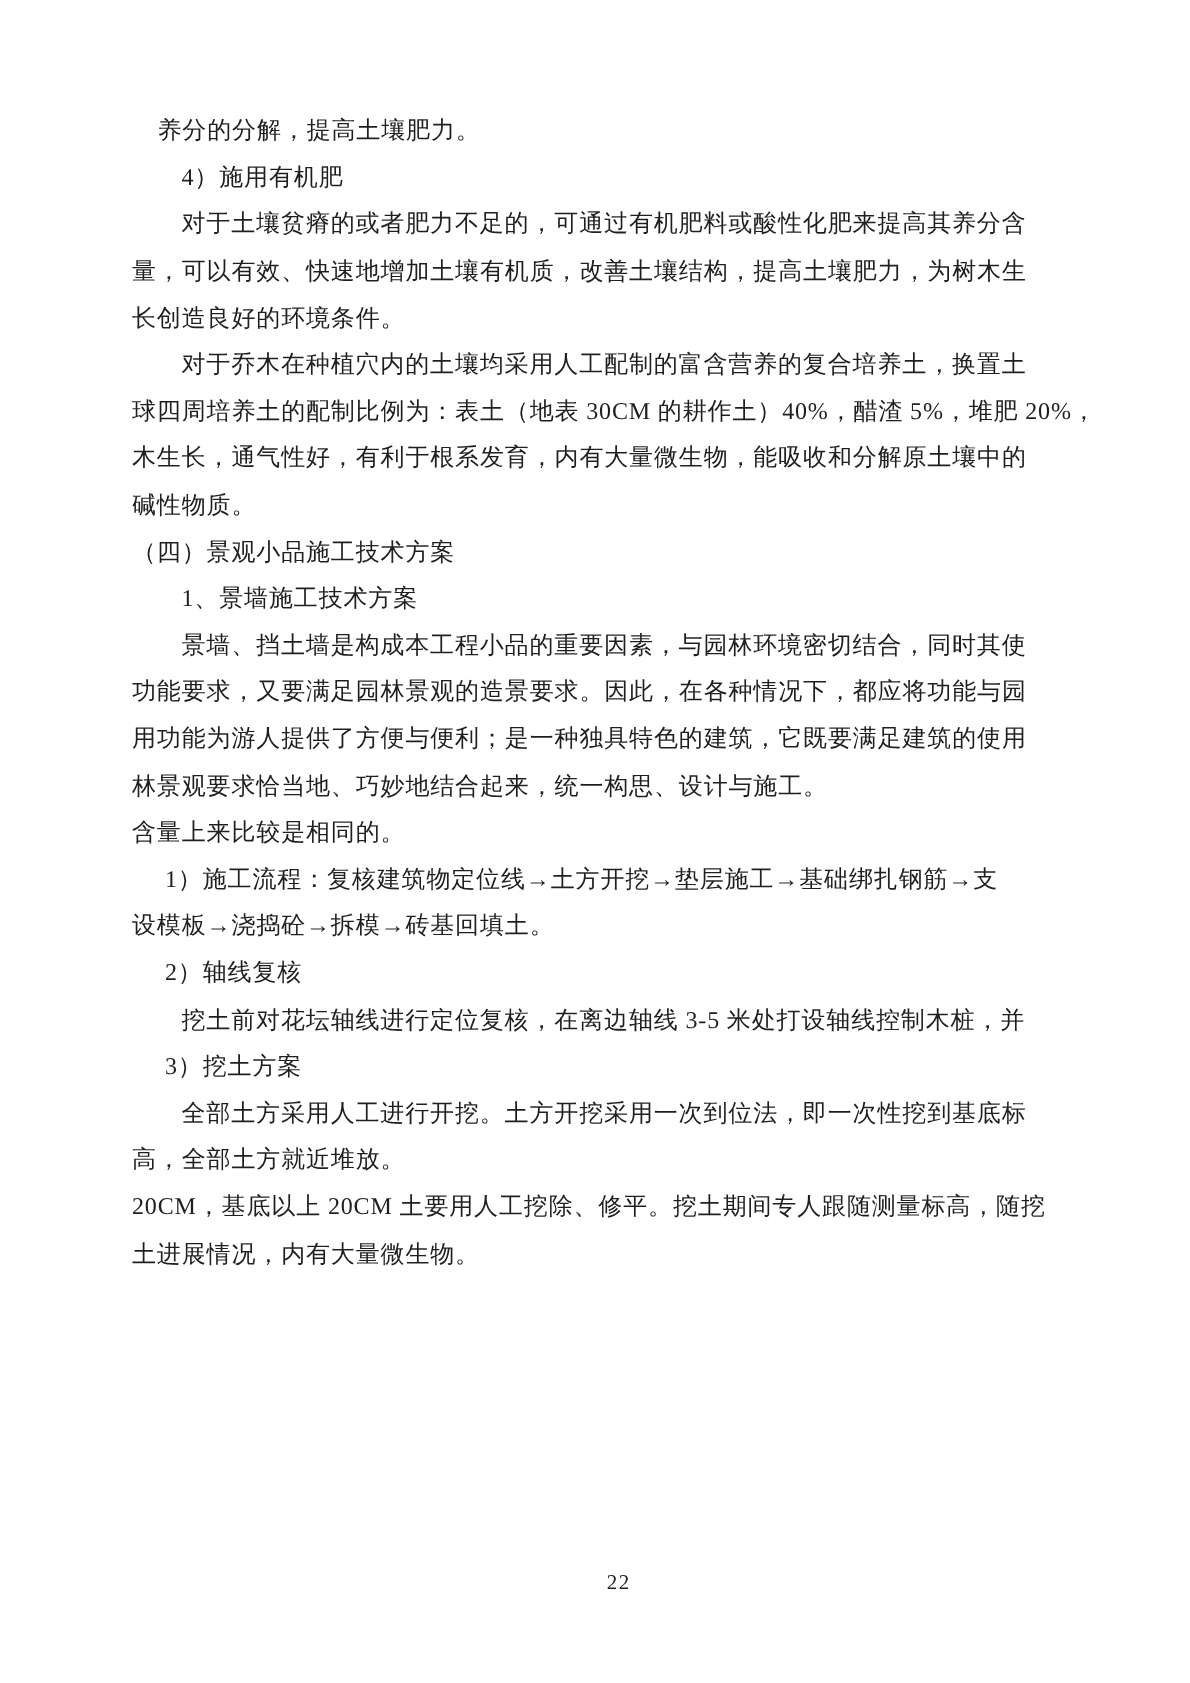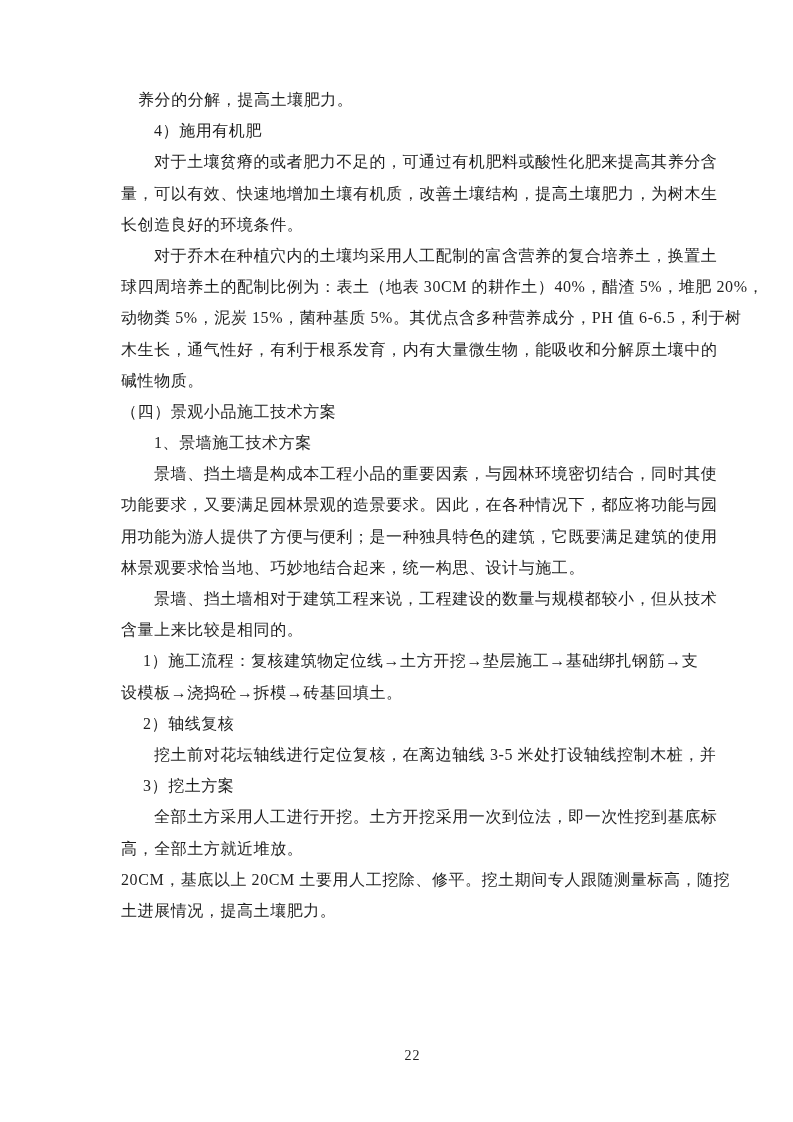--- a/index.html
+++ b/index.html
@@ -11,23 +11,22 @@
     position: relative;
     width: 793px;
     height: 1122px;
     background: #ffffff;
     overflow: hidden;
     font-family: "Liberation Serif", "DejaVu Serif", serif;
   }
   .content {
     position: absolute;
     left: 88px;
-    top: 84px;
+    top: 72px;
     width: 606px;
-    margin-left: 33px;
   }
   .line {
     height: 31.2px;
     line-height: 31.2px;
     font-size: 16px;
     letter-spacing: 0.57px;
     white-space: pre;
     color: #1f1f1f;
   }
   
@@ -59,38 +58,36 @@
         <div class="line indent-two">4）施用有机肥</div>
       </div>
       <div>
         <div class="line indent-two">对于土壤贫瘠的或者肥力不足的，可通过有机肥料或酸性化肥来提高其养分含</div>
         <div class="line">量，可以有效、快速地增加土壤有机质，改善土壤结构，提高土壤肥力，为树木生</div>
         <div class="line">长创造良好的环境条件。</div>
       </div>
       <div>
         <div class="line indent-two">对于乔木在种植穴内的土壤均采用人工配制的富含营养的复合培养土，换置土</div>
         <div class="line">球四周培养土的配制比例为：表土（地表 30CM 的耕作土）40%，醋渣 5%，堆肥 20%，</div>
-        <div class="line">动物粪 5%，泥炭 15%，菌种基质 5%。其优点含多种营养成分，PH 值 6-6.5，利于树</div>
         <div class="line">木生长，通气性好，有利于根系发育，内有大量微生物，能吸收和分解原土壤中的</div>
         <div class="line">碱性物质。</div>
       </div>
       <div>
         <div class="line indent-none">（四）景观小品施工技术方案</div>
       </div>
       <div>
         <div class="line indent-two">1、景墙施工技术方案</div>
       </div>
       <div>
         <div class="line indent-two">景墙、挡土墙是构成本工程小品的重要因素，与园林环境密切结合，同时其使</div>
         <div class="line">功能要求，又要满足园林景观的造景要求。因此，在各种情况下，都应将功能与园</div>
         <div class="line">用功能为游人提供了方便与便利；是一种独具特色的建筑，它既要满足建筑的使用</div>
         <div class="line">林景观要求恰当地、巧妙地结合起来，统一构思、设计与施工。</div>
       </div>
       <div>
-        <div class="line indent-two">景墙、挡土墙相对于建筑工程来说，工程建设的数量与规模都较小，但从技术</div>
         <div class="line">含量上来比较是相同的。</div>
       </div>
       <div>
         <div class="line indent-num">1）施工流程：复核建筑物定位线→土方开挖→垫层施工→基础绑扎钢筋→支</div>
         <div class="line">设模板→浇捣砼→拆模→砖基回填土。</div>
       </div>
       <div>
         <div class="line indent-num">2）轴线复核</div>
       </div>
       <div>
@@ -98,17 +95,17 @@
       </div>
       <div>
         <div class="line indent-num">3）挖土方案</div>
       </div>
       <div>
         <div class="line indent-two">全部土方采用人工进行开挖。土方开挖采用一次到位法，即一次性挖到基底标</div>
         <div class="line">高，全部土方就近堆放。</div>
       </div>
       <div>
         <div class="line">20CM，基底以上 20CM 土要用人工挖除、修平。挖土期间专人跟随测量标高，随挖</div>
-        <div class="line">土进展情况，提高土壤肥力。</div>
+        <div class="line">土进展情况，内有大量微生物。</div>
       </div>
     </div>
   <div class="footer">22</div>
 </div>
 
 </body></html>

